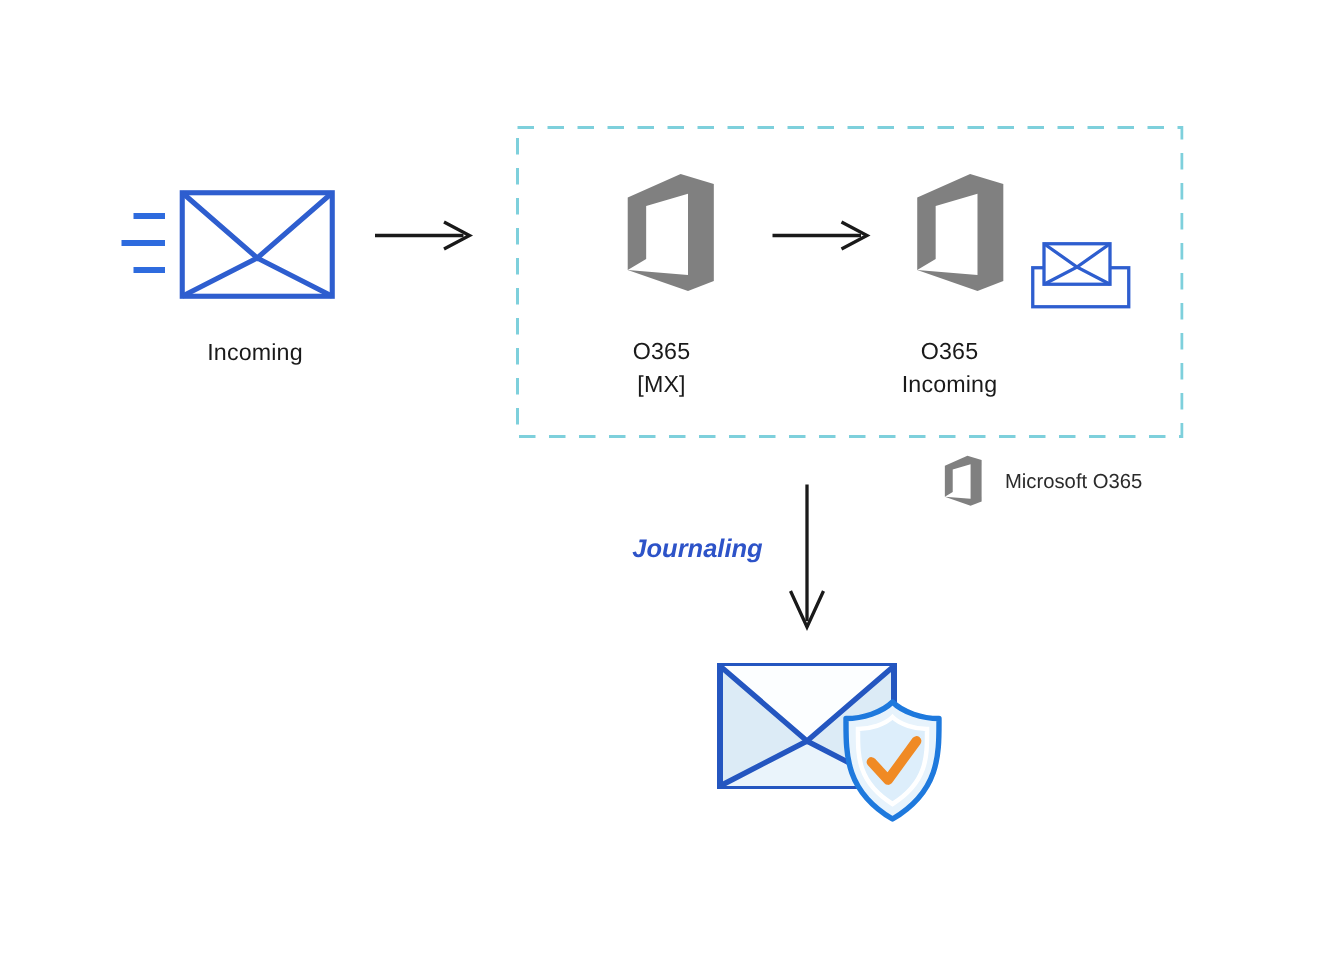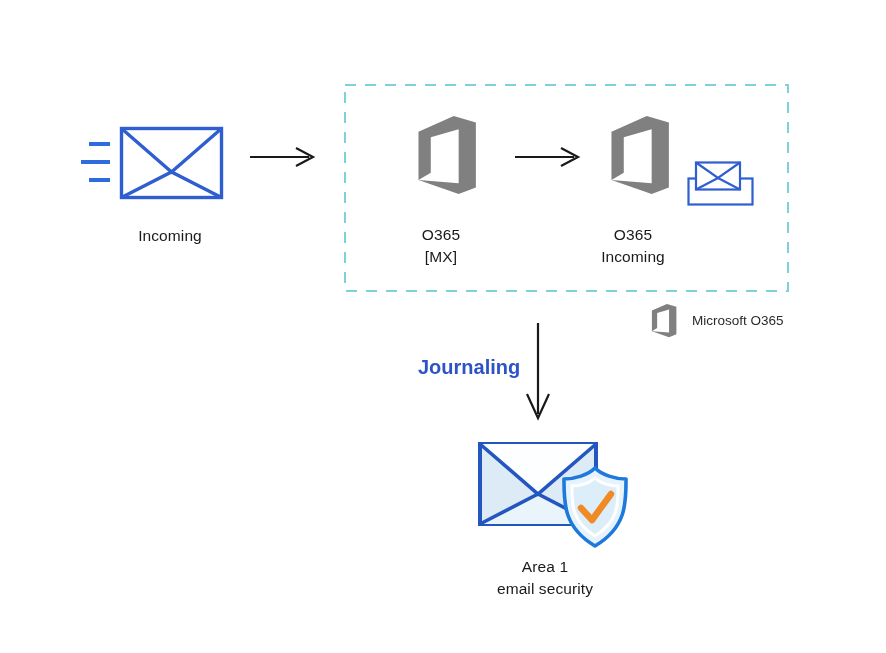--- a/index.html
+++ b/index.html
@@ -6,21 +6,21 @@
   .canvas{
     position:relative;width:886px;height:653px;background:#ffffff;overflow:hidden;
     font-family:"Liberation Sans", sans-serif;color:#1a1a1a;
   }
   .abs{position:absolute;}
   .node-label{
     text-align:center;font-size:15.5px;line-height:22px;color:#1a1a1a;
     letter-spacing:0.1px;
   }
   .journaling{
-    font-size:20px;font-weight:600;color:#2d53c8;text-align:center;
+    font-size:17px;font-weight:600;color:#2d53c8;text-align:center;font-style:italic;
   }
   .legend{
     display:flex;align-items:center;gap:10px;
   }
   .legend-text{font-size:13.5px;color:#2b2b2b;}
   svg{display:block;}
 </style>
 </head>
 <body>
 
@@ -72,21 +72,21 @@
     <rect x="1.5" y="17.5" width="64" height="26" fill="#ffffff" stroke="#2e5ecf" stroke-width="2.2"></rect>
     <rect x="9" y="1.5" width="44" height="27" fill="#ffffff" stroke="#2e5ecf" stroke-width="2.2"></rect>
     <path d="M9 1.5 L31 17 L53 1.5" fill="none" stroke="#2e5ecf" stroke-width="2.2"></path>
     <path d="M9 28.5 L31 17 L53 28.5" fill="none" stroke="#2e5ecf" stroke-width="2.2"></path>
   </svg>
   <div class="abs node-label" style="left:583px;top:224px;width:100px;">
     <div>O365</div>
     <div>Incoming</div>
   </div>
 
-  <div class="abs legend" style="left:647px;top:301px;">
+  <div class="abs legend" style="left:625px;top:301px;">
     <svg width="35" height="39" viewBox="0 0 100 105">
       <path d="M14 24 L57 5 L84 13 L84 92 L63 100 L14 83 Z" fill="#808080"></path>
       <path d="M29 31 L63 21 L63 87 L14 83 L29 74 Z" fill="#ffffff"></path>
     </svg>
     <span class="legend-text">Microsoft O365</span>
   </div>
 
   <div class="abs journaling" style="left:418px;top:356px;width:94px;">Journaling</div>
 
   <svg class="abs" style="left:525px;top:322px;" width="26" height="100" viewBox="0 0 26 100">
@@ -101,18 +101,14 @@
     <path d="M3 84 L61 54 L119 84 Z" fill="#eaf4fb"></path>
     <path d="M3 4 L61 54 L119 4" fill="none" stroke="#2456c0" stroke-width="3.6"></path>
     <path d="M3 84 L61 54 L119 84" fill="none" stroke="#2456c0" stroke-width="3.6"></path>
 
     <g transform="translate(84,26)">
       <path d="M34 2 C27 9, 14 13, 3 13 C3 36, 2 61, 34 80 C66 61, 65 36, 65 13 C54 13, 41 9, 34 2 Z" fill="#e7f3fc" stroke="#1e79dd" stroke-width="3.6" stroke-linejoin="round"></path>
       <path d="M34 12 C29 17, 19 20, 11 20 C11 37, 10 55, 34 70 C58 55, 57 37, 57 20 C49 20, 39 17, 34 12 Z" fill="#ddeefb" stroke="#ffffff" stroke-width="3"></path>
       <polyline points="20,42 31,54 50,28" fill="none" stroke="#f08a24" stroke-width="6.5" stroke-linecap="round" stroke-linejoin="round"></polyline>
     </g>
   </svg>
-  <div class="abs node-label" style="left:465px;top:556px;width:160px;">
-    <div>Area 1</div>
-    <div>email security</div>
-  </div>
 
 </div>
 
 </body></html>

